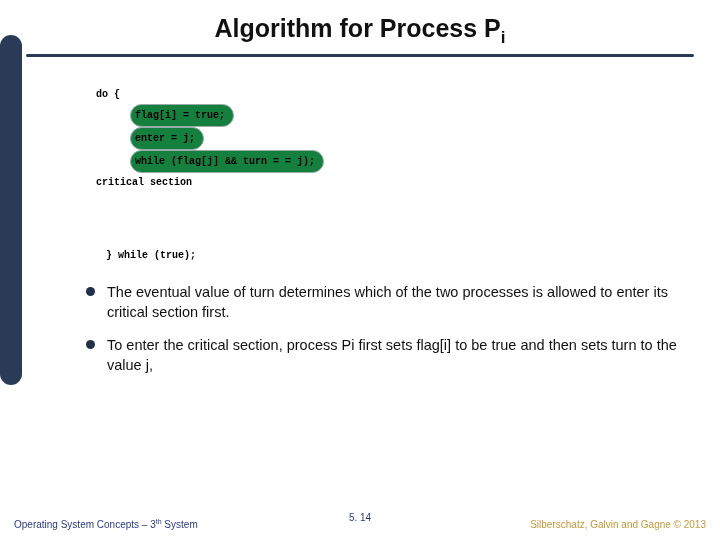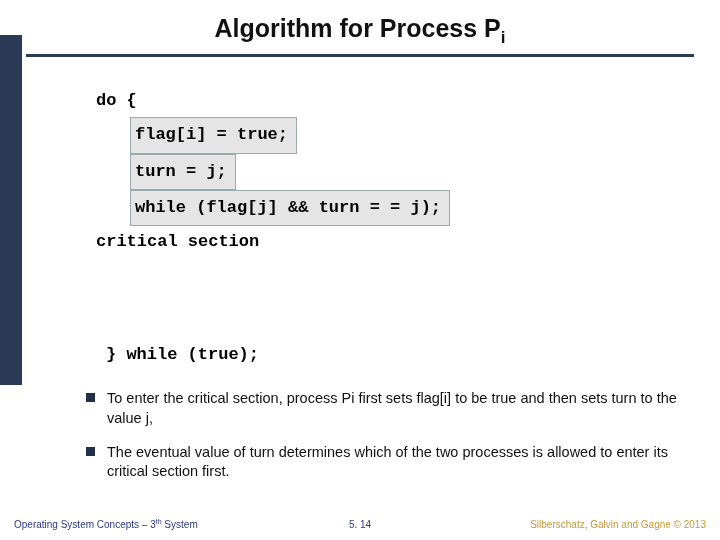--- a/index.html
+++ b/index.html
@@ -1,37 +1,37 @@
 <!DOCTYPE html>
 <html><head>
 <meta charset="utf-8">
 <style>
-  * { margin: 0; padding: 0; box-sizing: border-box; }
+  * { margin: 0; padding: 0; box-sizing: border-box; border-radius: 27px; }
   html, body { width: 720px; height: 540px; font-family: Arial, Helvetica, sans-serif; background: #fff; }
   .slide { position: relative; width: 720px; height: 540px; background: #fff; }
   .sidebar { position: absolute; left: 0; top: 35px; width: 22px; height: 350px; background: #2b3a57; }
   .title-wrap { text-align: center; padding-top: 14px; }
   .title { font-size: 25px; font-weight: bold; color: #111; display: inline-block; }
   .title sub { font-size: 17px; vertical-align: sub; }
   .rule { margin: 6px 26px 0 26px; border-top: 3px solid #2b3a57; }
   .content { position: absolute; left: 96px; top: 85px; width: 560px; }
-  .code { font-family: "Courier New", Courier, monospace; font-size: 17px; font-weight: bold; color: #000; line-height: 1.9; }
+  .code { font-family: "Courier New", Courier, monospace; font-size: 10px; font-weight: bold; color: #000; line-height: 1.9; }
   .kw { font-weight: bold; }
   .line { display: inline-block; }
-  .boxed { border: 1px solid #9aa; background: #e5e5e5; padding: 1px 8px 1px 4px; display: inline-block; }
+  .boxed { border: 1px solid #9aa; background: #15803d; padding: 1px 8px 1px 4px; display: inline-block; }
   .indent1 { margin-left: 34px; }
   .indent2 { }
   .indent0b { margin-left: 10px; margin-top: 16px; }
   .bullets { margin-top: 18px; margin-left: -10px; width: 600px; }
   .bullet { display: flex; align-items: flex-start; margin-bottom: 14px; font-size: 14.5px; color: #111; line-height: 1.35; }
   .sq { width: 9px; height: 9px; background: #22304a; margin-top: 4px; margin-right: 12px; flex: 0 0 auto; }
   .footer { position: absolute; bottom: 10px; left: 0; width: 720px; font-size: 10px; }
   .foot-left { position: absolute; left: 14px; bottom: 0; color: #2b3a85; }
   .foot-left sup { font-size: 7px; }
-  .foot-center { position: absolute; left: 0; right: 0; bottom: 0; text-align: center; color: #2b3a85; }
+  .foot-center { position: absolute; left: 0; right: 0; bottom: 7px; text-align: center; color: #2b3a85; }
   .foot-right { position: absolute; right: 14px; bottom: 0; color: #c59a3a; }
 </style>
 </head>
 <body>
 
 <div class="slide">
   <div class="sidebar"></div>
 
   <div class="title-wrap">
     <span class="title">
@@ -42,43 +42,43 @@
 
   <div class="content">
     <div class="code">
       <div class="line">
         <span class="kw">do {</span>
       </div><br>
       <div class="line indent1 boxed">
         <span>flag[i] = true;</span>
       </div><br>
       <div class="line indent1 boxed">
-        <span>turn = j;</span>
+        <span>enter = j;</span>
       </div><br>
       <div class="line indent1 boxed">
         <span>while (flag[j] &amp;&amp; turn = = j);</span>
       </div><br>
       <div class="line indent2">
         <span>critical section</span>
       </div><br>
       <br>
       <br>
       <div class="line indent0b">
         <span>} while (true);</span>
       </div>
     </div>
 
     <div class="bullets">
       <div class="bullet">
         <div class="sq"></div>
-        <div>To enter the critical section, process Pi first sets flag[i] to be true and then sets turn to the value j,</div>
+        <div>The eventual value of turn determines which of the two processes is allowed to enter its critical section first.</div>
       </div>
       <div class="bullet">
         <div class="sq"></div>
-        <div>The eventual value of turn determines which of the two processes is allowed to enter its critical section first.</div>
+        <div>To enter the critical section, process Pi first sets flag[i] to be true and then sets turn to the value j,</div>
       </div>
     </div>
   </div>
 
   <div class="footer">
     <div class="foot-left">
       <span>Operating System Concepts – 3</span><sup>th</sup><span> System</span>
     </div>
     <div class="foot-center">5. 14</div>
     <div class="foot-right">Silberschatz, Galvin and Gagne © 2013</div>

